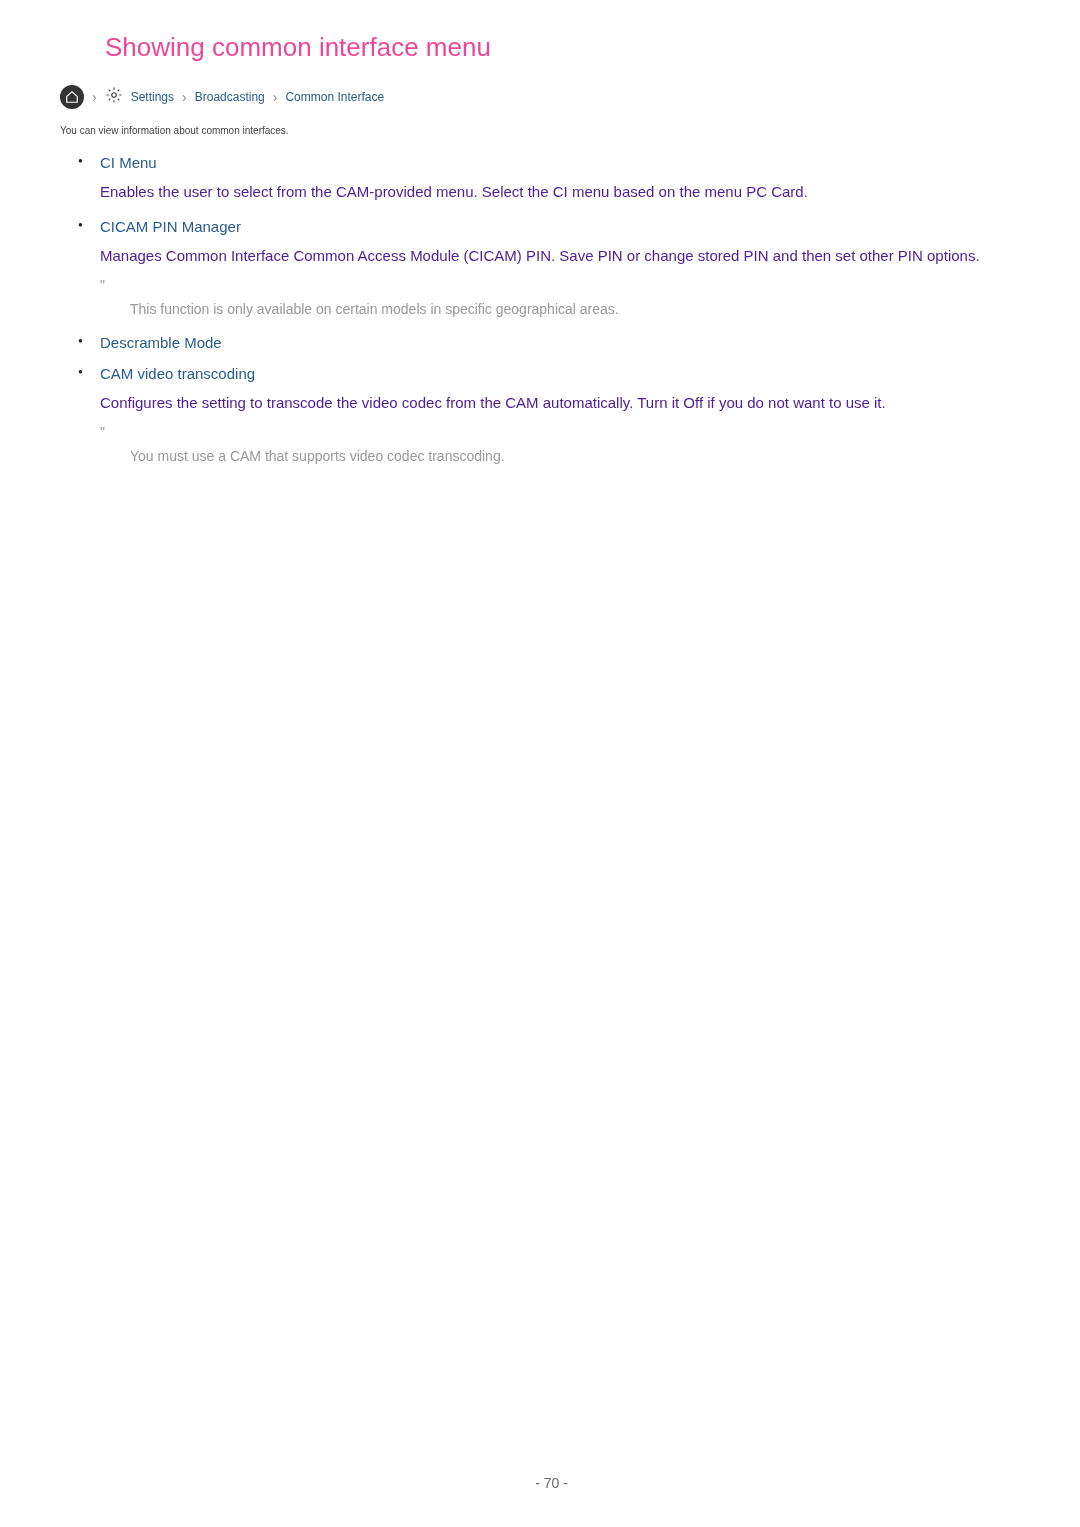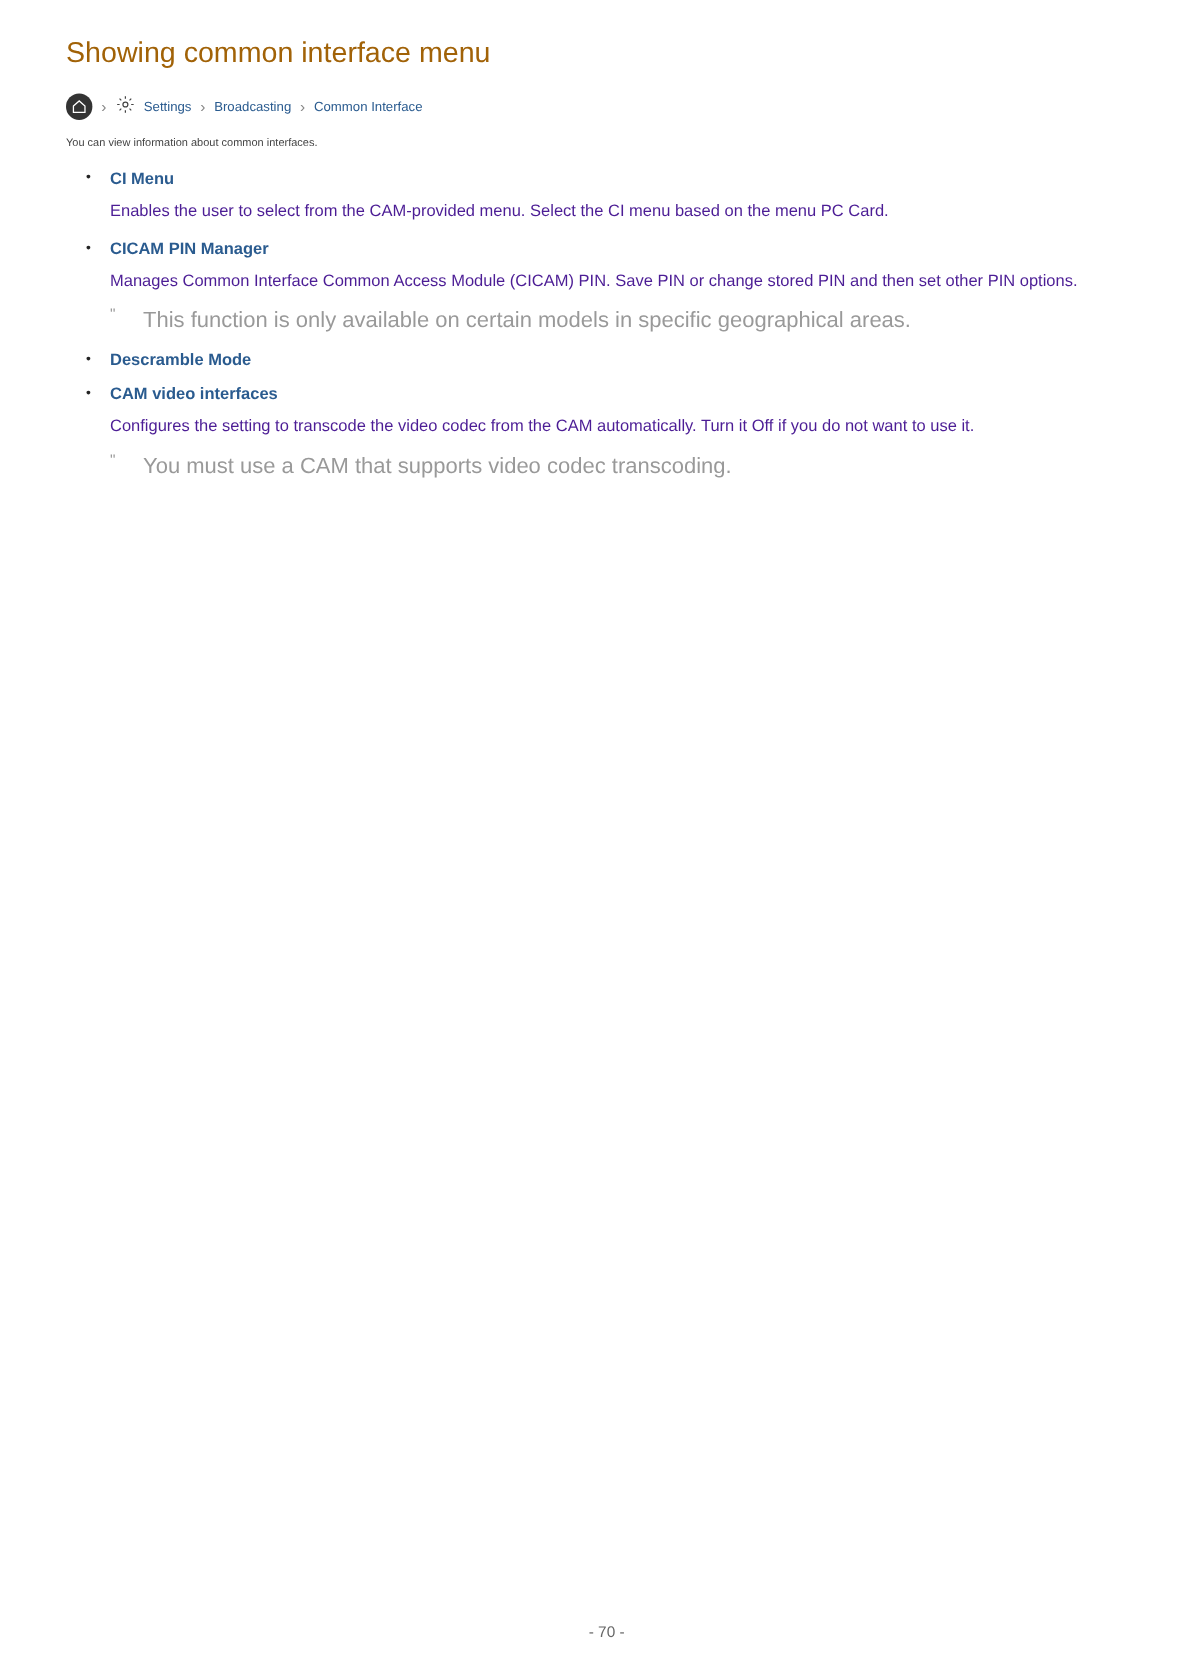--- a/index.html
+++ b/index.html
@@ -8,22 +8,23 @@
       background: #fff;
       width: 1080px;
       height: 1527px;
       padding: 32px 60px;
       position: relative;
       color: #333;
     }
     .section-title {
       font-size: 26px;
       font-weight: 400;
-      color: #a16207;
+      color: #ec4899;
       margin-bottom: 22px;
+      margin-left: 45px;
     }
     .breadcrumb {
       display: flex;
       align-items: center;
       gap: 8px;
       margin-bottom: 16px;
     }
     .home-icon-wrap {
       width: 24px;
       height: 24px;
@@ -61,21 +62,21 @@
       content: "●";
       position: absolute;
       left: -22px;
       top: 2px;
       font-size: 8px;
       color: #222;
     }
     .bullet-title {
       color: #2a5b8f;
       font-size: 15px;
-      font-weight: 700;
+      font-weight: 400;
       margin-bottom: 10px;
     }
     .bullet-desc {
       font-size: 15px;
       color: #4c1d95;
       line-height: 1.5;
       margin-top: 8px;
       margin-bottom: 10px;
     }
     .note-row {
@@ -86,22 +87,23 @@
       margin-bottom: 14px;
       padding-left: 0px;
     }
     .note-marker {
       color: #999;
       font-size: 14px;
       width: 12px;
     }
     .note-text {
       color: #999;
-      font-size: 20px;
+      font-size: 14px;
       line-height: 1.4;
+      margin-top: 23px;
     }
     .page-footer {
       position: absolute;
       bottom: 36px;
       left: 0;
       right: 0;
       text-align: center;
       font-size: 14px;
       color: #666;
       margin-left: 23px;
@@ -144,21 +146,21 @@
     <div class="bullet-desc">Manages Common Interface Common Access Module (CICAM) PIN. Save PIN or change stored PIN and then set other PIN options.</div>
     <div class="note-row">
       <span class="note-marker">"</span>
       <span class="note-text">This function is only available on certain models in specific geographical areas.</span>
     </div>
   </li>
   <li class="bullet-item">
     <div class="bullet-title">Descramble Mode</div>
   </li>
   <li class="bullet-item">
-    <div class="bullet-title">CAM video interfaces</div>
+    <div class="bullet-title">CAM video transcoding</div>
     <div class="bullet-desc">Configures the setting to transcode the video codec from the CAM automatically. Turn it Off if you do not want to use it.</div>
     <div class="note-row">
       <span class="note-marker">"</span>
       <span class="note-text">You must use a CAM that supports video codec transcoding.</span>
     </div>
   </li>
 </ul>
 
 <div class="page-footer">- 70 -</div>
 

